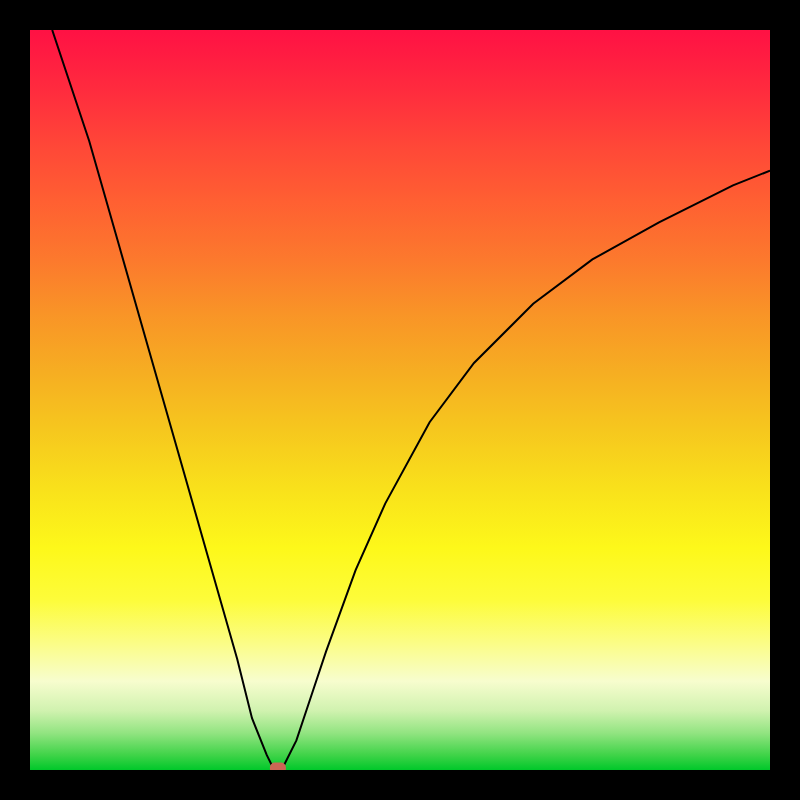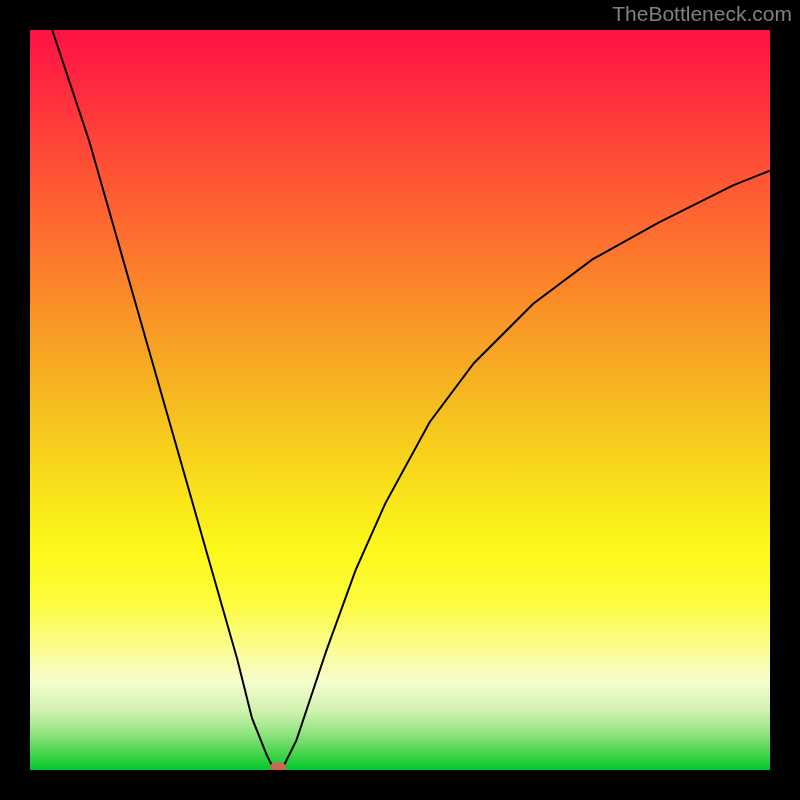--- a/index.html
+++ b/index.html
@@ -65,20 +65,19 @@
   }
   .marker {
     fill: #cc6655;
     stroke: none;
   }
 </style>
 </head>
 <body>
 
 <div class="container">
-  <div class="watermark">TheBottleneck.com</div>
   <div class="plot-area"></div>
   <svg class="chart" viewBox="0 0 740 740">
     <path id="left-curve" class="curve-line" d="M22.2 0.0 L59.2 111.0 L88.8 214.6 L118.4 318.2 L148.0 421.8 L177.6 525.4 L207.2 629.0 L222.0 688.2 L236.8 725.2 L244.2 740.0 "></path>
     <path id="right-curve" class="curve-line" d="M251.6 740.0 L266.4 710.4 L281.2 666.0 L296.0 621.6 L325.6 540.2 L355.2 473.6 L399.6 392.2 L444.0 333.0 L503.2 273.8 L562.4 229.4 L629.0 192.4 L703.0 155.4 L740.0 140.6 "></path>
     <rect id="marker-dot" class="marker" rx="5" ry="5" x="239.9" y="732.5" width="16" height="11" fill="#cc6655"></rect>
   </svg>
 </div>
 
 </body></html>

